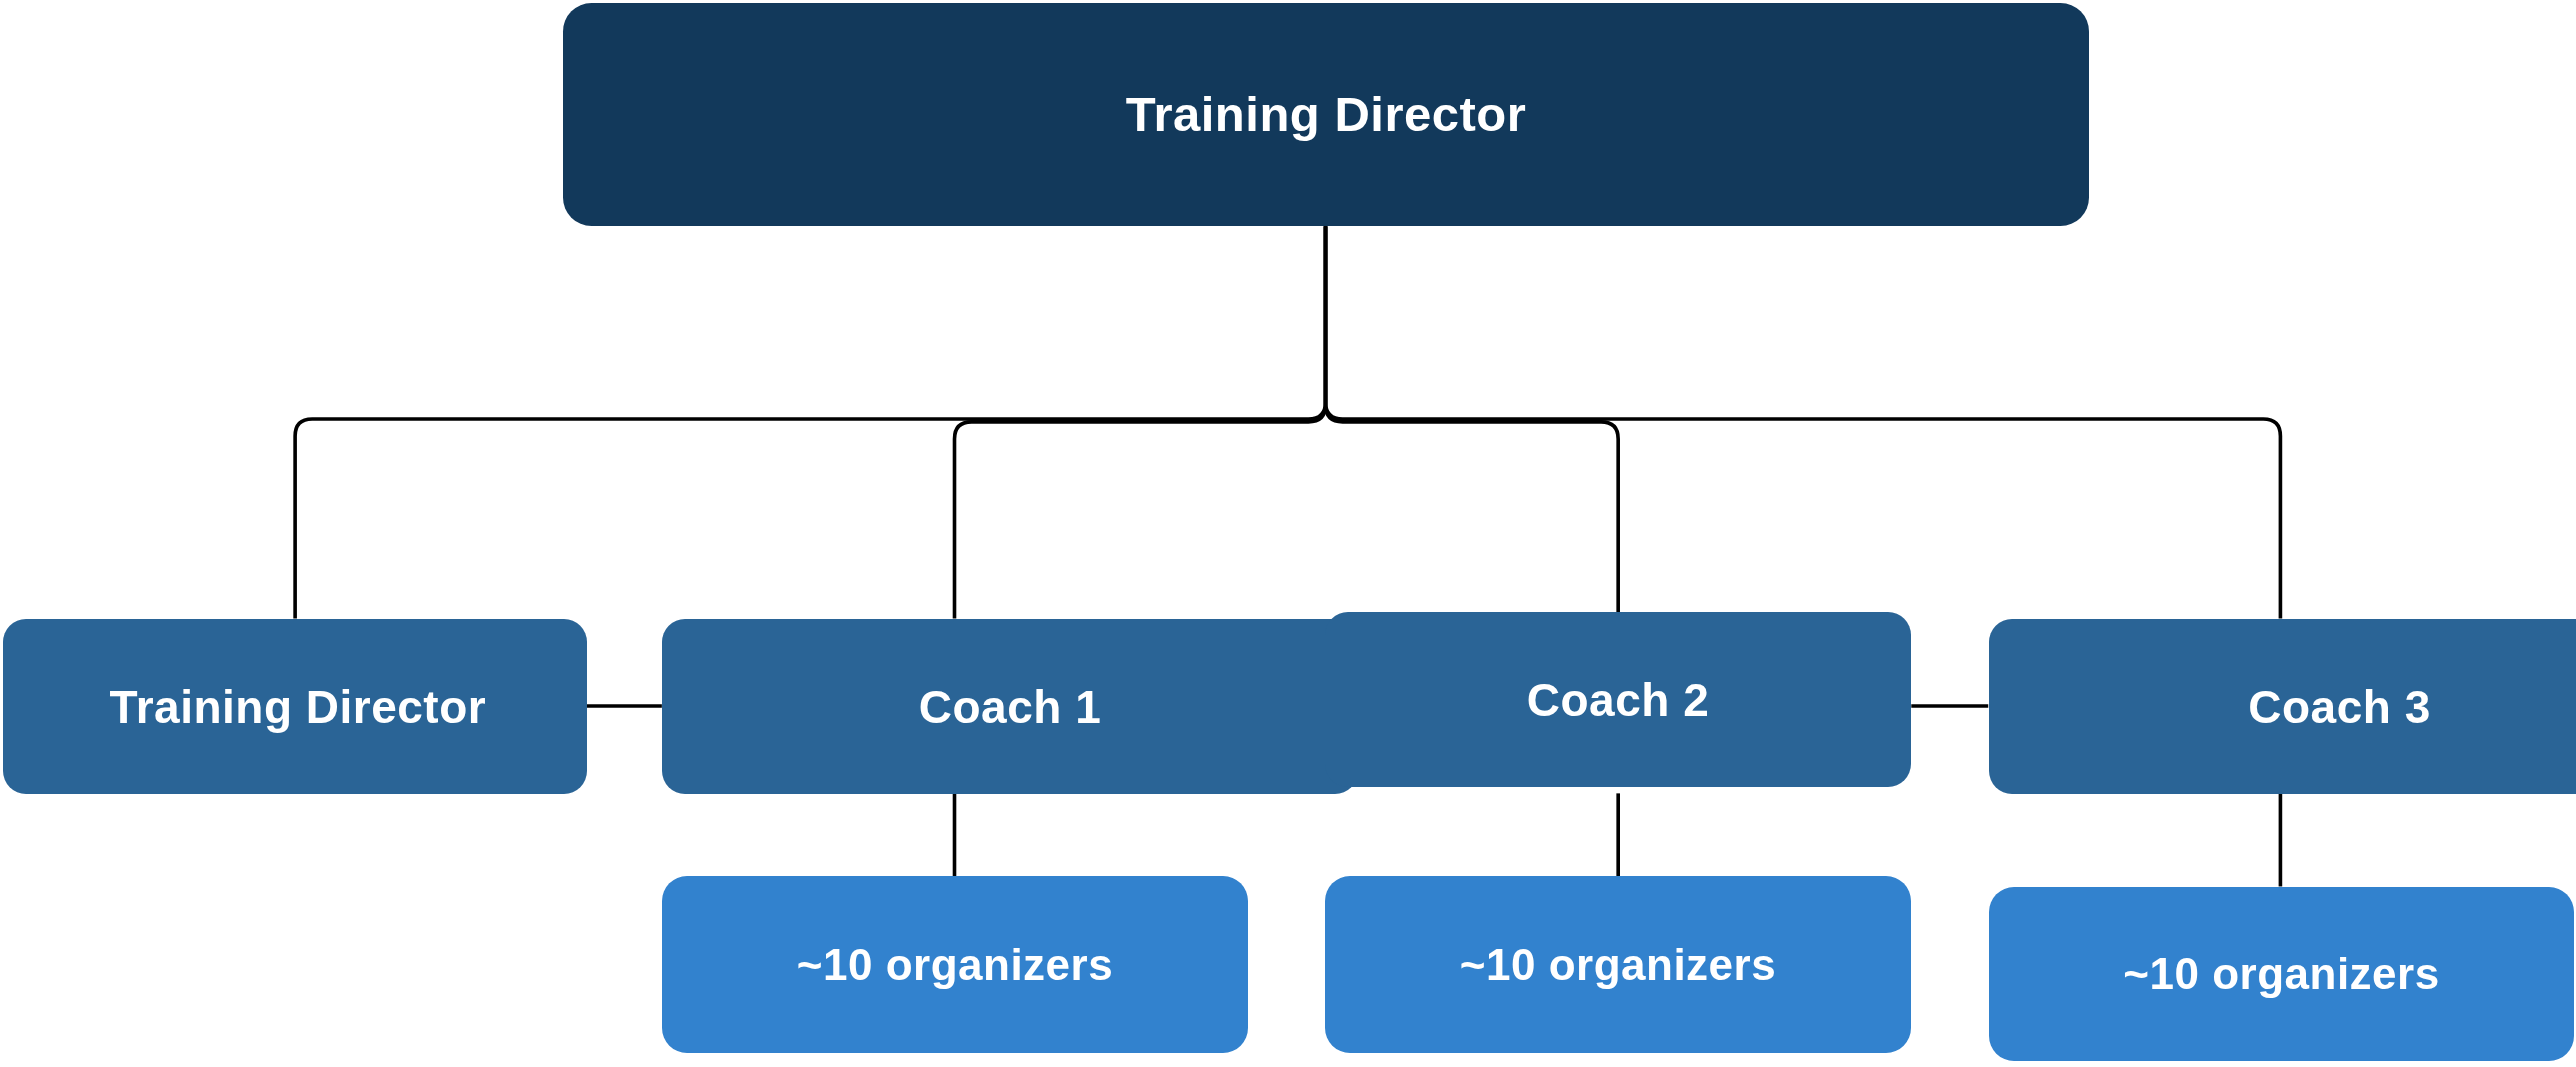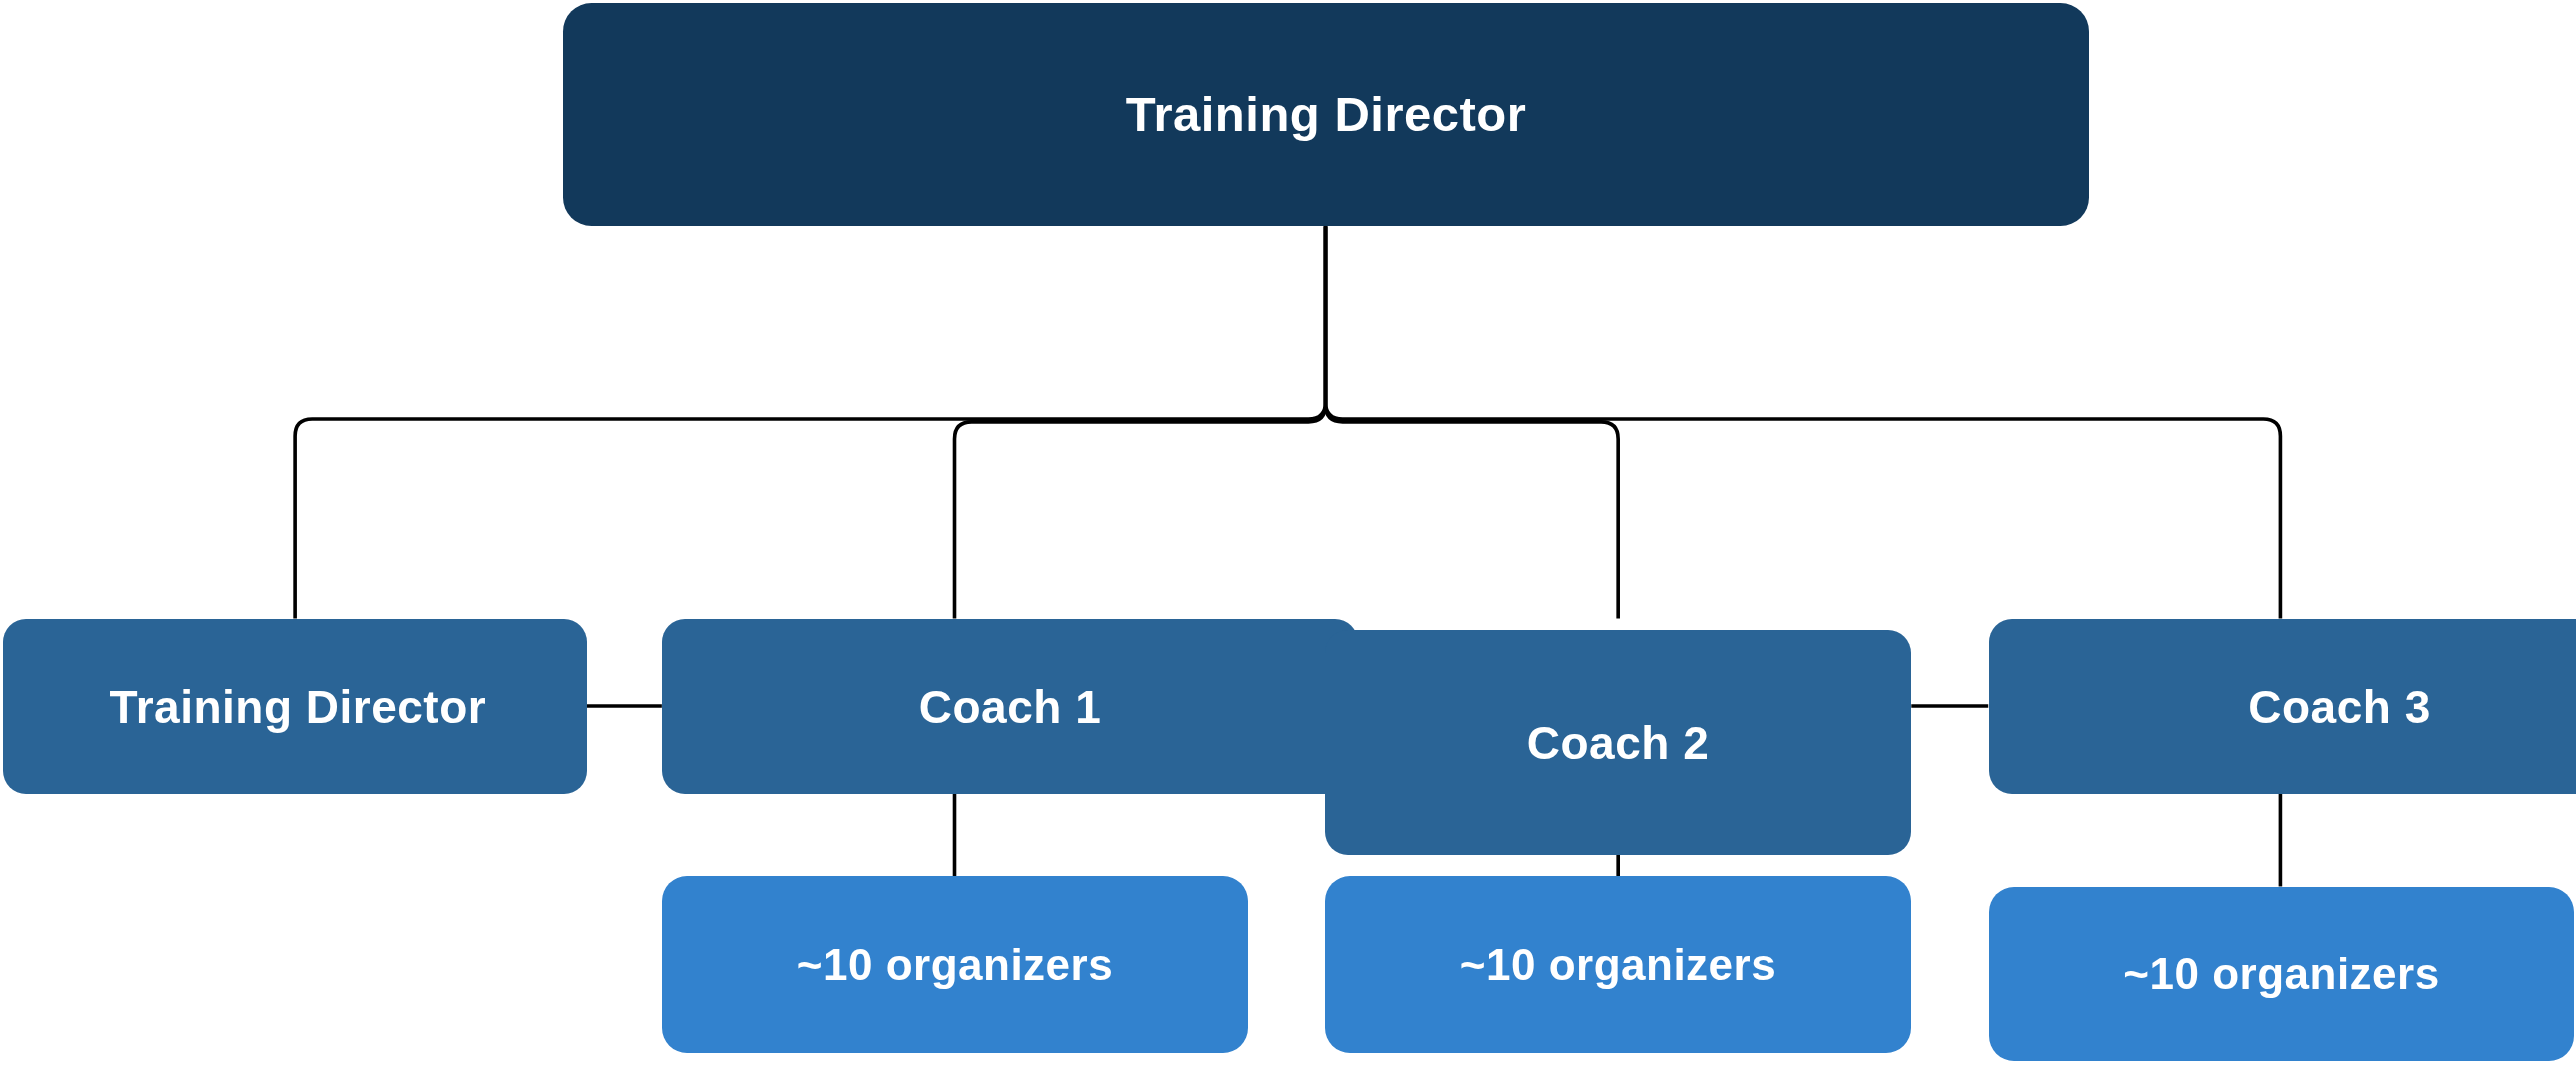--- a/index.html
+++ b/index.html
@@ -38,21 +38,21 @@
     box-sizing: border-box;
   }
   .lvl1 { border-radius: 28.5px; font-size: 49px; }
   .lvl2 { border-radius: 23px; font-size: 46px; }
   .lvl3 { border-radius: 25px; font-size: 44px; }
 
   
   #node-program-director { left: 563px;  top: 2.9px;   width: 1526px; height: 223px; }
   #node-training-director{ left: 2.9px;    top: 619px; width: 584px;  height: 175px; }
   #node-coach-1          { left: 662px;  top: 619px; width: 696px;  height: 175px; }
-  #node-coach-2          { left: 1325px; top: 630px; width: 586px;  height: 225px; }
+  #node-coach-2          { left: 1325px; top: 612px; width: 586px;  height: 175px; }
   #node-coach-3          { left: 1989px; top: 619px; width: 701px;  height: 175px; }
   #node-organizers-1     { left: 662px;  top: 876px; width: 586px;  height: 177px; }
   #node-organizers-2     { left: 1325px; top: 876px; width: 586px;  height: 177px; }
   #node-organizers-3     { left: 1989px; top: 887px; width: 585px;  height: 174px; }
 </style>
 </head>
 <body>
 
 <div class="canvas">
 

